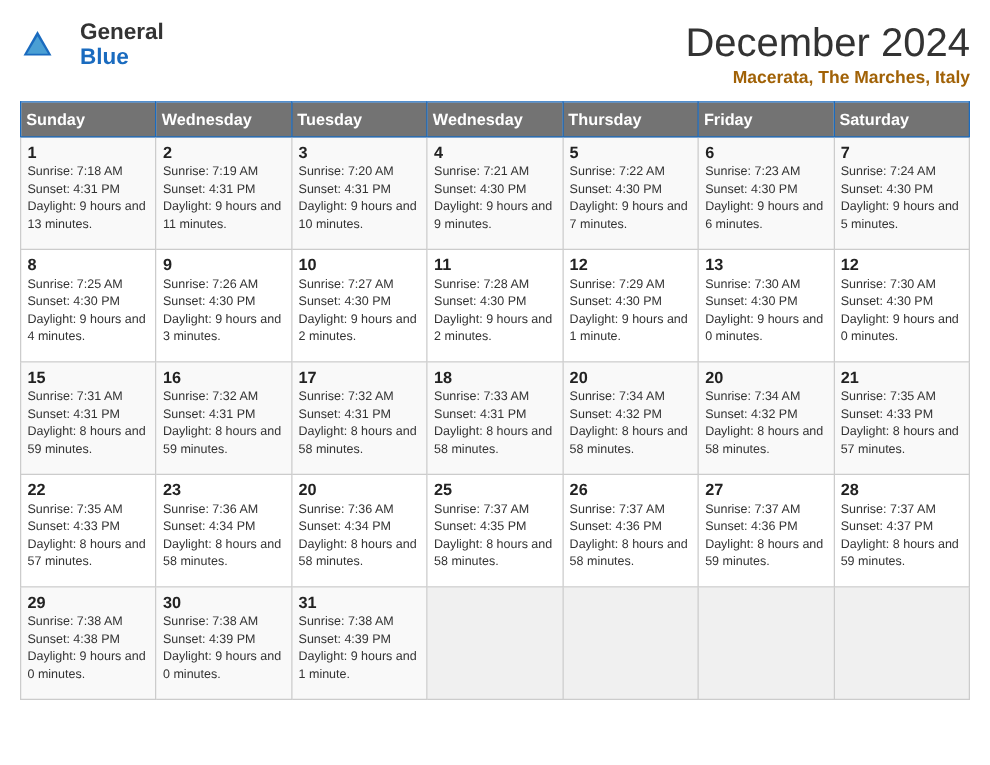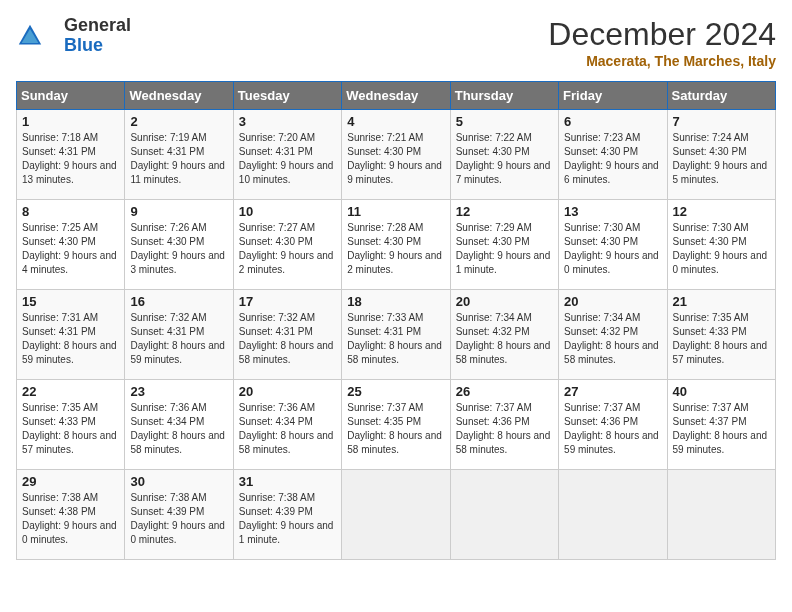--- a/index.html
+++ b/index.html
@@ -229,21 +229,21 @@
       </td>
         <td>
         <span class="day-num">26</span>
         <span class="day-info">Sunrise: 7:37 AM<br>Sunset: 4:36 PM<br>Daylight: 8 hours and 58 minutes.</span>
       </td>
         <td>
         <span class="day-num">27</span>
         <span class="day-info">Sunrise: 7:37 AM<br>Sunset: 4:36 PM<br>Daylight: 8 hours and 59 minutes.</span>
       </td>
         <td>
-        <span class="day-num">40</span>
+        <span class="day-num">28</span>
         <span class="day-info">Sunrise: 7:37 AM<br>Sunset: 4:37 PM<br>Daylight: 8 hours and 59 minutes.</span>
       </td>
       </tr>
       <tr>
         <td>
         <span class="day-num">29</span>
         <span class="day-info">Sunrise: 7:38 AM<br>Sunset: 4:38 PM<br>Daylight: 9 hours and 0 minutes.</span>
       </td>
         <td>
         <span class="day-num">30</span>

